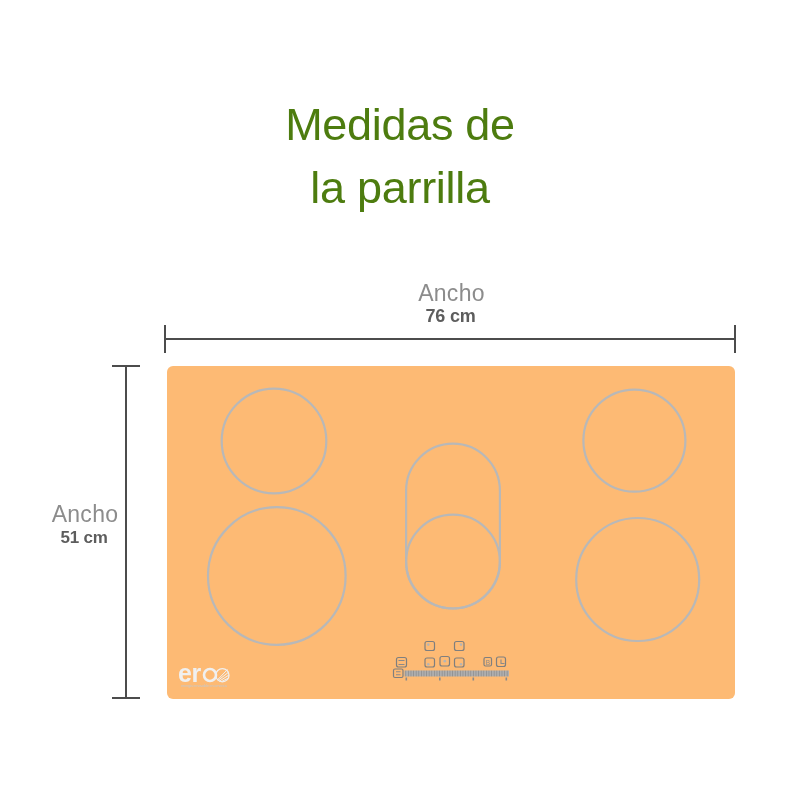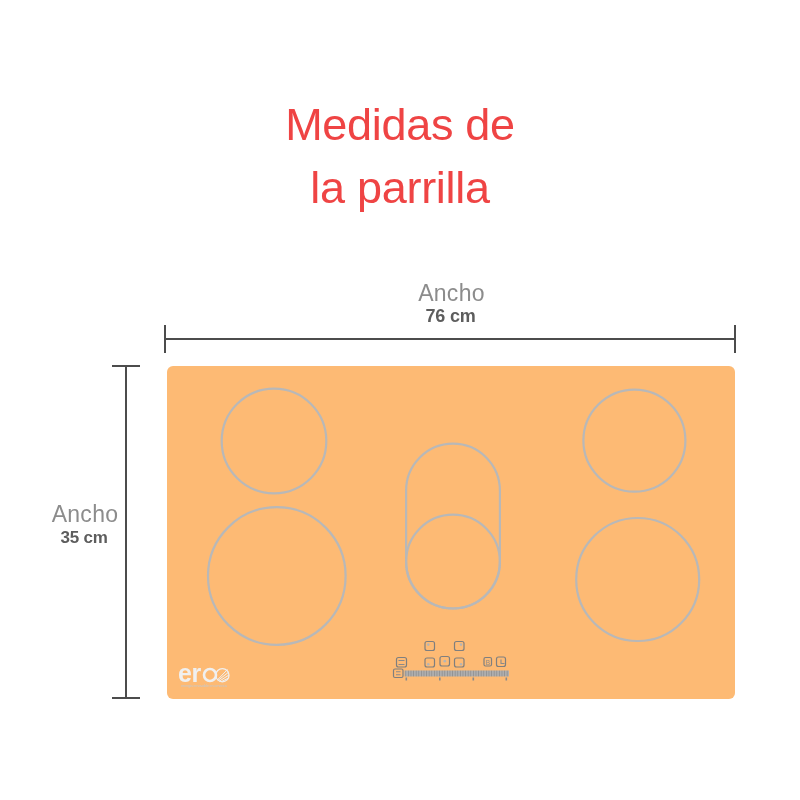--- a/index.html
+++ b/index.html
@@ -2,35 +2,35 @@
 <html><head>
 <meta charset="utf-8">
 <style>
   html,body{margin:0;padding:0;}
   body{width:800px;height:800px;background:#ffffff;font-family:"Liberation Sans",sans-serif;position:relative;overflow:hidden;}
   .abs{position:absolute;}
 </style>
 </head>
 <body>
 
-<div class="abs" style="left:0;top:93px;width:800px;text-align:center;color:#ef4444;font-size:45px;line-height:63px;letter-spacing:-0.3px;">Medidas de<br>la parrilla</div>
+<div class="abs" style="left:0;top:93px;width:800px;text-align:center;color:#4d7c0f;font-size:45px;line-height:63px;letter-spacing:-0.3px;">Medidas de<br>la parrilla</div>
 
 <div class="abs" style="left:0;top:280px;width:903px;text-align:center;color:#8c8c8c;font-size:23px;letter-spacing:0.3px;">Ancho</div>
 
 <div class="abs" style="left:0;top:306px;width:901px;text-align:center;color:#5d5d5d;font-size:18px;font-weight:bold;letter-spacing:-0.2px;">76 cm</div>
 
 <div class="abs" style="left:165px;top:338px;width:570px;height:2px;background:#4c4c4c;"></div>
 
 <div class="abs" style="left:164px;top:325px;width:2px;height:28px;background:#4c4c4c;"></div>
 
 <div class="abs" style="left:734px;top:325px;width:2px;height:28px;background:#4c4c4c;"></div>
 
 <div class="abs" style="left:35px;top:501px;width:100px;text-align:center;color:#8c8c8c;font-size:23px;letter-spacing:0.3px;">Ancho</div>
 
-<div class="abs" style="left:34px;top:528px;width:100px;text-align:center;color:#5d5d5d;font-size:17px;font-weight:bold;letter-spacing:-0.2px;">35 cm</div>
+<div class="abs" style="left:34px;top:528px;width:100px;text-align:center;color:#5d5d5d;font-size:17px;font-weight:bold;letter-spacing:-0.2px;">51 cm</div>
 
 <div class="abs" style="left:125px;top:366px;width:2px;height:332px;background:#4c4c4c;"></div>
 
 <div class="abs" style="left:112px;top:365px;width:28px;height:2px;background:#4c4c4c;"></div>
 
 <div class="abs" style="left:112px;top:697px;width:28px;height:2px;background:#4c4c4c;"></div>
 
 <div class="abs" style="left:167px;top:366px;width:568px;height:333px;background:#fdba74;border-radius:6px;">
 <svg width="567" height="332" viewBox="0 0 567 332" xmlns="http://www.w3.org/2000/svg">
 

